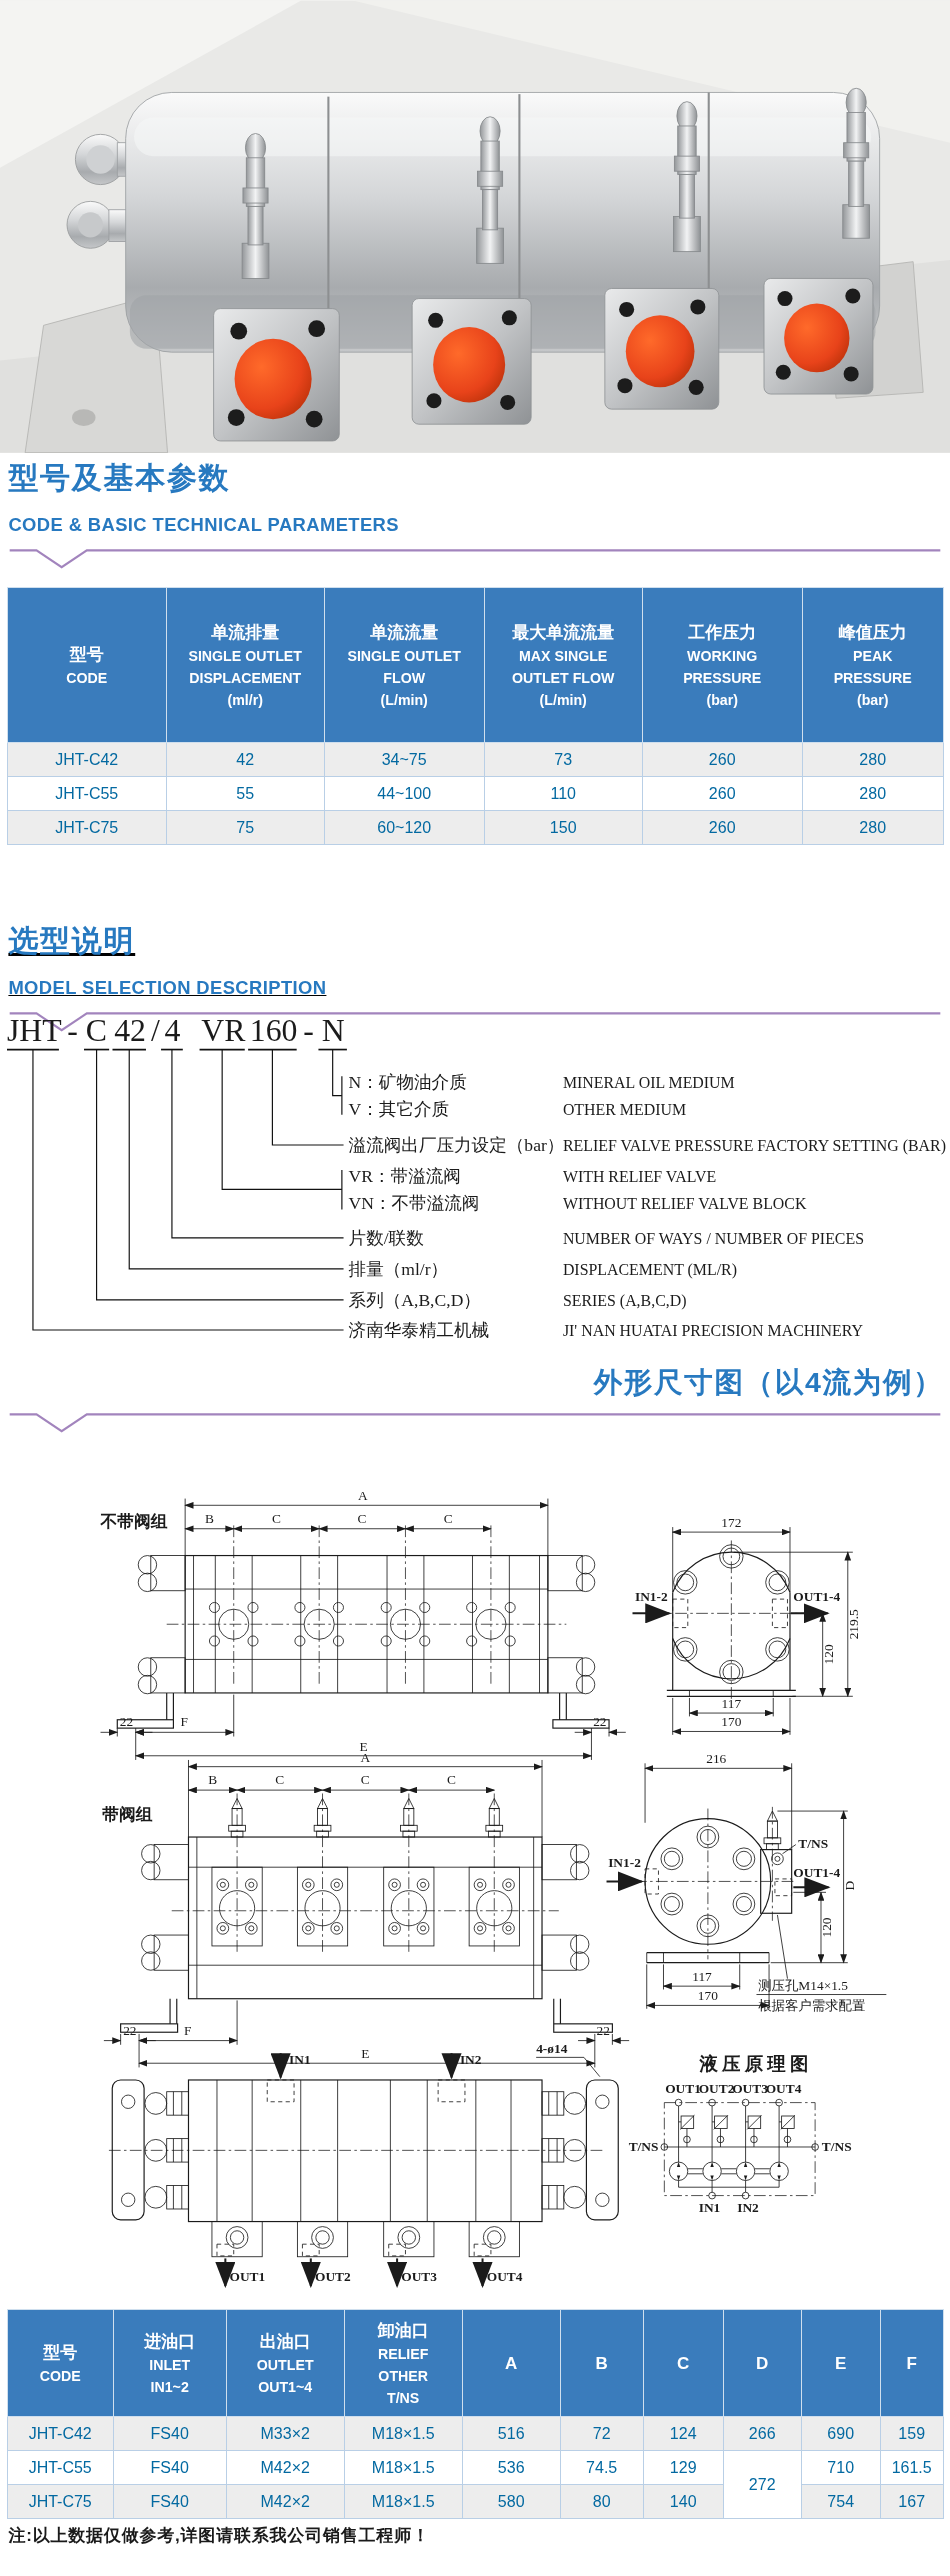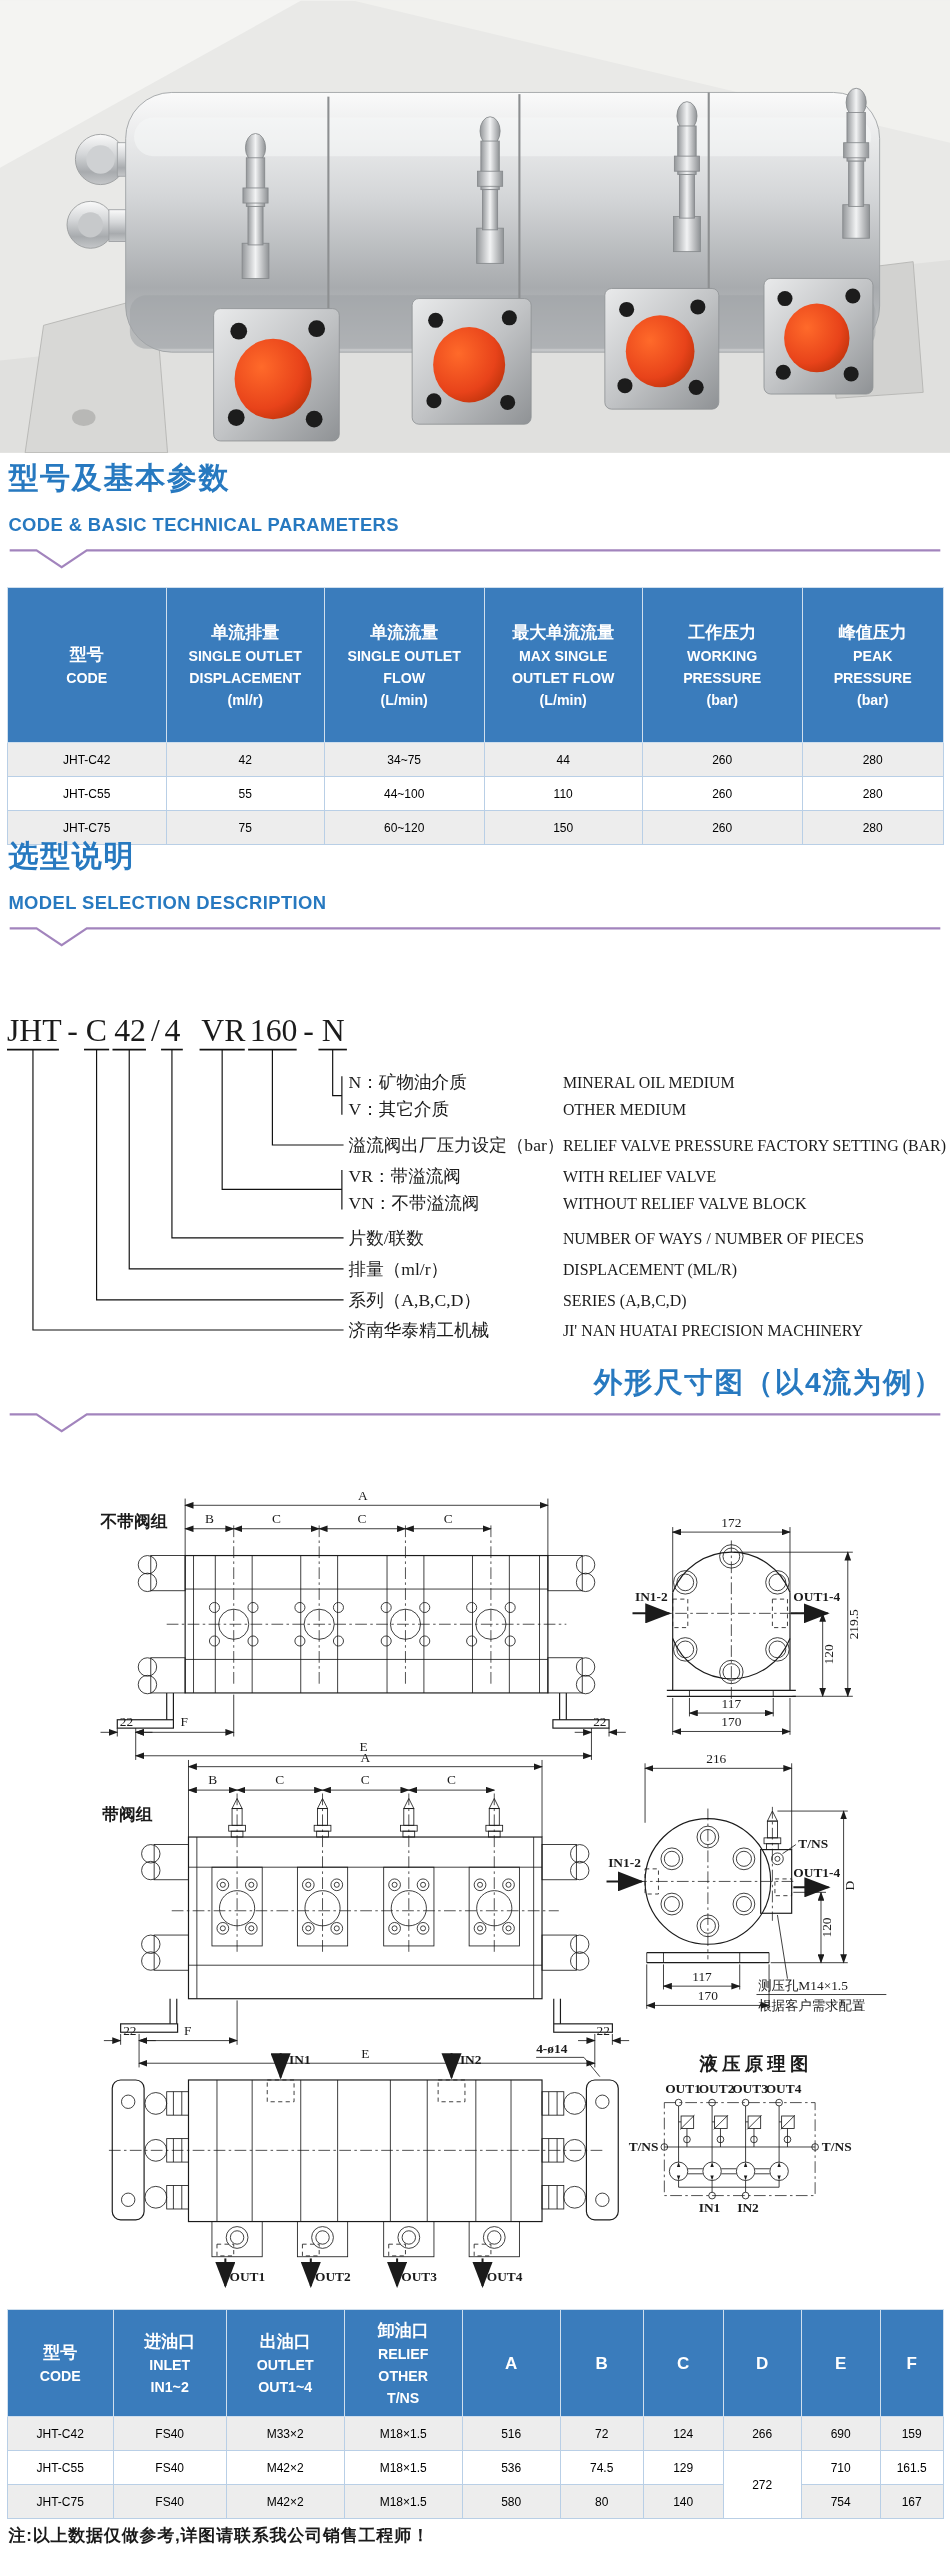--- a/index.html
+++ b/index.html
@@ -13,21 +13,21 @@
   
   .sec{position:absolute;left:8.4px;width:935px;}
   .sec-zh{font-size:30px;font-weight:bold;color:var(--blue);letter-spacing:1.7px;line-height:37px;}
   .sec-en{font-size:18.4px;font-weight:bold;color:var(--blue);letter-spacing:0.4px;line-height:23.5px;margin-top:17px;}
   .sec svg{display:block;margin-top:10px;}
   
   table{border-collapse:collapse;table-layout:fixed;position:absolute;left:6.7px;width:937px;}
   th{background:var(--hdr);color:#fff;font-weight:bold;vertical-align:middle;
      border:1.7px solid #cfdfee;padding:1.7px;}
   td{border:1.7px solid var(--border);text-align:center;vertical-align:middle;
-     font-size:12px;color:#000000;background:#fff;}
+     font-size:16px;color:#0369a1;background:#fff;}
   tr.alt td{background:var(--gray);}
   .hl{text-align:center;line-height:22px;font-size:14.2px;}
   .hl.zh{font-size:17px;line-height:25px;}
   .hl:empty{display:none;}
   .t1 thead th{height:151px;}
   .t1 tbody tr{height:34px;}
   .t2 thead th{height:103px;}
   .t2 tbody tr{height:34px;}
   td.merged{background:#fff !important;text-align:center;}
   
@@ -217,21 +217,21 @@
           <div class="hl">PRESSURE</div>
           <div class="hl">(bar)</div>
         </th>
   </tr>
     </thead>
   <tbody>
     <tr class="alt">
         <td>JHT-C42</td>
         <td>42</td>
         <td>34~75</td>
-        <td>44</td>
+        <td>73</td>
         <td>260</td>
         <td>280</td>
       </tr>
     <tr>
         <td>JHT-C55</td>
         <td>55</td>
         <td>44~100</td>
         <td>110</td>
         <td>260</td>
         <td>280</td>
@@ -240,21 +240,21 @@
         <td>JHT-C75</td>
         <td>75</td>
         <td>60~120</td>
         <td>150</td>
         <td>260</td>
         <td>280</td>
       </tr>
   </tbody>
 </table>
 
-<div class="sec" style="top:837px;">
+<div class="sec" style="top:922px;text-decoration:underline;">
   <div class="sec-zh">选型说明</div>
   <div class="sec-en">MODEL SELECTION DESCRIPTION</div>
   <svg width="934" height="23.5" viewBox="0 0 1114 28">
     <polyline points="2,4 34,4 64,24 94,4 1112,4" stroke="#a284bd" stroke-width="2.5" fill="none"></polyline>
   </svg>
 </div>
 
 <svg class="abs" style="left:0;top:1001px;" width="950" height="360" viewBox="0 0 1134 430">
   <g font-family="Liberation Serif, serif" font-size="38">
     <text x="8" y="48">JHT</text>

